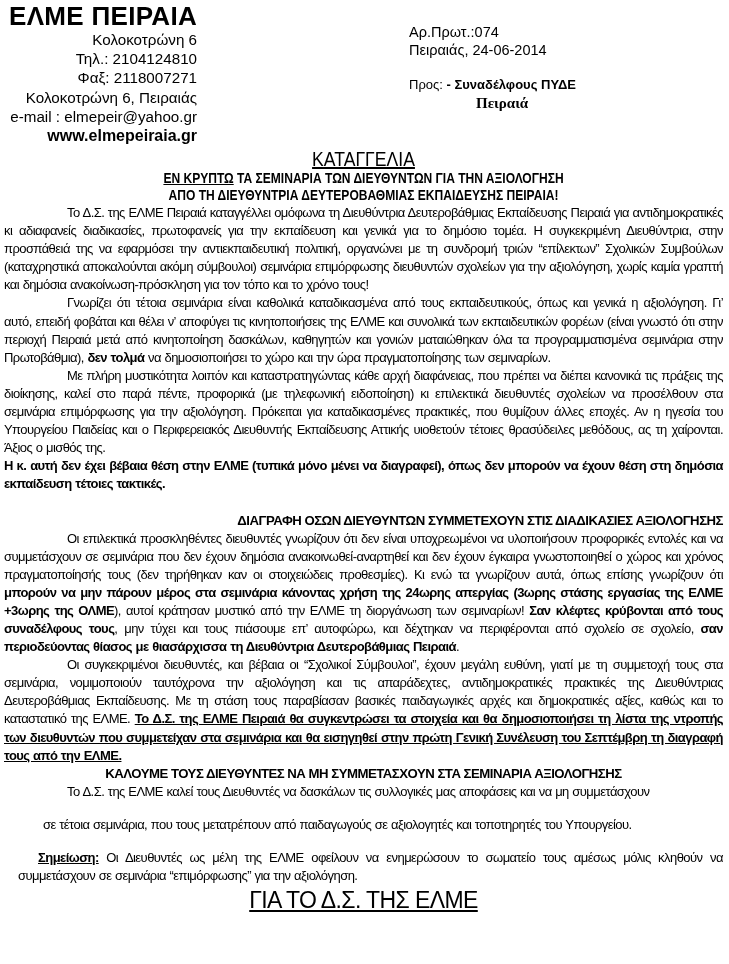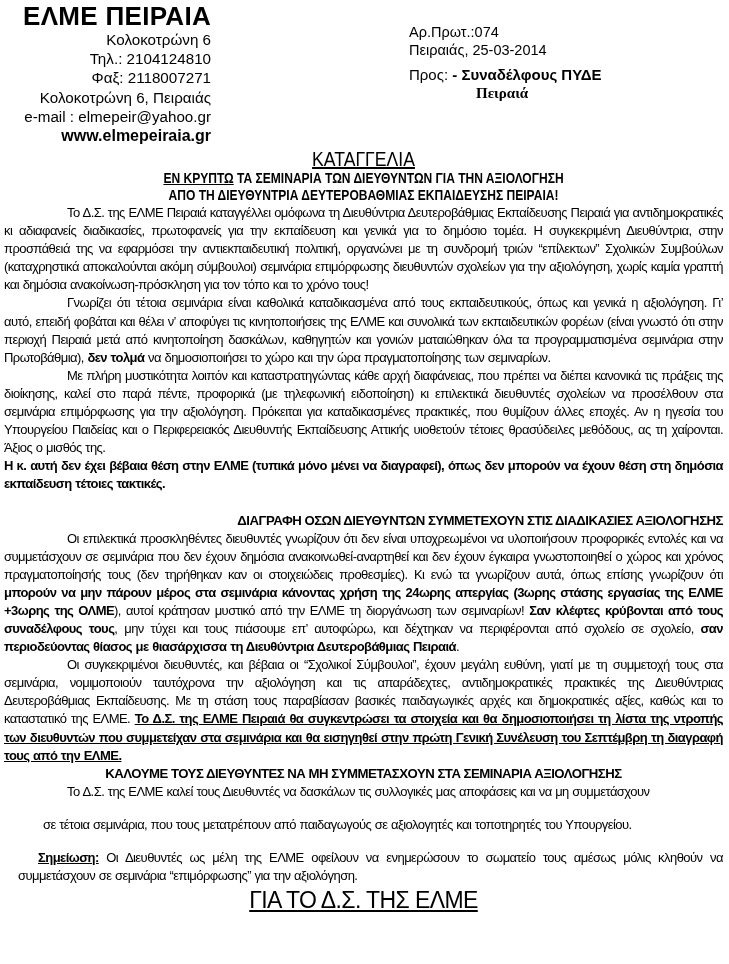--- a/index.html
+++ b/index.html
@@ -1,23 +1,23 @@
 <!DOCTYPE html>
 <html><head>
 <meta charset="utf-8">
 <style>
   html, body { margin:0; padding:0; background:#ffffff; }
   body { width:729px; height:964px; overflow:hidden; position:relative; color:#000; }
-  #header-left { position:absolute; left:23px; top:2px; }
+  #header-left { position:absolute; left:9px; top:2px; }
   #org-name { font-family:"Liberation Sans", sans-serif; font-weight:bold; font-size:26px; line-height:28px; letter-spacing:0.3px; }
   .hl-line { font-family:"Liberation Sans", sans-serif; font-size:15.2px; line-height:19.2px;text-align:right; }
   #website { font-weight:bold; font-size:16px; }
   #header-right { position:absolute; left:409px; top:23px; }
   .hr-line { font-family:"Liberation Sans", sans-serif; font-size:14.5px; line-height:18px; }
-  #to-line { margin-top:6px; font-family:"Liberation Sans", sans-serif; font-size:15px; line-height:19px; }
+  #to-line { margin-top:16px; font-family:"Liberation Sans", sans-serif; font-size:13px; line-height:19px; }
   #to-line b { font-weight:bold; }
   #to-city { font-family:"Liberation Serif", serif; font-weight:bold; font-size:15px; padding-left:67px; line-height:19px; }
 
   #main { position:absolute; left:4px; top:148px; width:719px; }
   .title { text-align:center; font-family:"Liberation Sans", sans-serif; font-size:20px; line-height:22px; text-decoration:underline; transform:scaleX(0.88); }
   .subtitle { text-align:center; font-family:"Liberation Sans", sans-serif; font-weight:bold; font-size:14px; line-height:17px; transform:scaleX(0.86); white-space:nowrap; }
   .para { font-family:"Liberation Sans", sans-serif; font-size:13px; line-height:18.1px; text-align:justify; letter-spacing:-0.55px; word-spacing:0.5px; }
   .indent { text-indent:63px; }
   .section-h { text-align:center; font-family:"Liberation Sans", sans-serif; font-weight:bold; font-size:13.2px; line-height:18px; letter-spacing:-0.5px; }
   .u { text-decoration:underline; }
@@ -32,21 +32,21 @@
   <div class="hl-line">Κολοκοτρώνη 6</div>
   <div class="hl-line">Τηλ.: 2104124810</div>
   <div class="hl-line">Φαξ: 2118007271</div>
   <div class="hl-line">Κολοκοτρώνη 6, Πειραιάς</div>
   <div class="hl-line">e-mail : elmepeir@yahoo.gr</div>
   <div class="hl-line" id="website">www.elmepeiraia.gr</div>
 </div>
 
 <div id="header-right">
   <div class="hr-line">Αρ.Πρωτ.:074</div>
-  <div class="hr-line">Πειραιάς, 25-03-2014</div>
+  <div class="hr-line">Πειραιάς, 24-06-2014</div>
   <div id="to-line">
     <span>Προς:</span>
     <b> - Συναδέλφους ΠΥΔΕ</b>
   </div>
   <div id="to-city">Πειραιά</div>
 </div>
 
 <div id="main">
   <div class="title">ΚΑΤΑΓΓΕΛΙΑ</div>
   <div class="subtitle">

